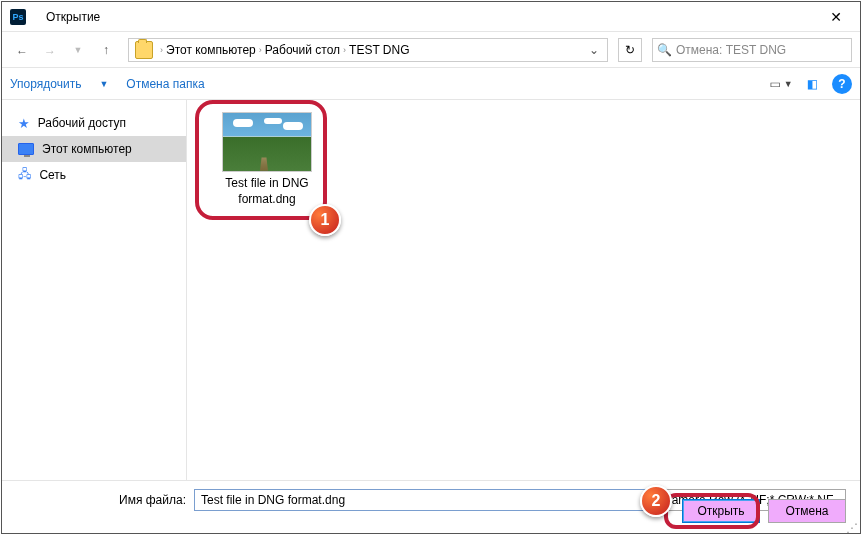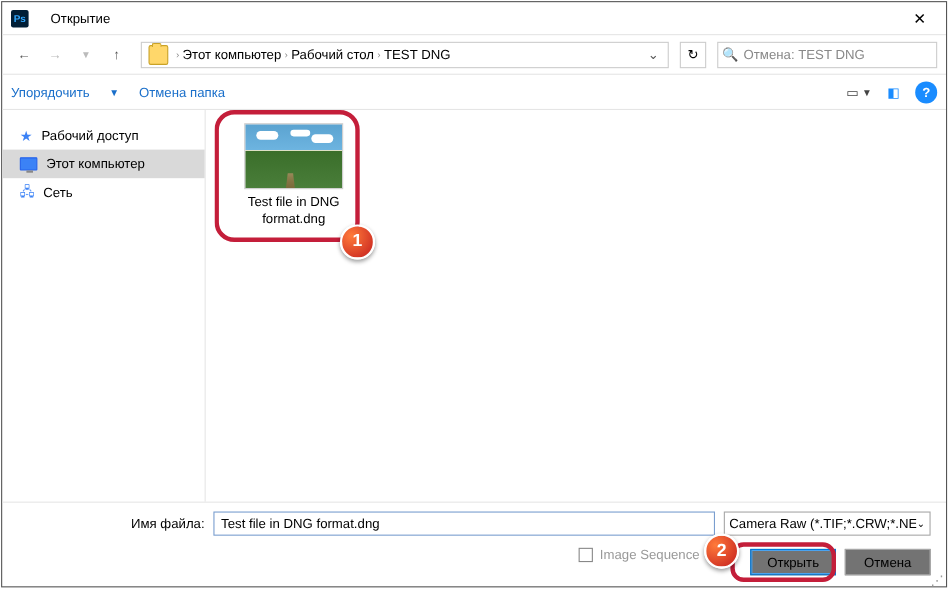--- a/index.html
+++ b/index.html
@@ -44,21 +44,21 @@
   .marker1{left:122px;top:104px;}
   .footer{border-top:1px solid #e5e5e5;padding:8px 14px 10px;display:flex;flex-direction:column;gap:10px;position:relative;}
   .fn-row{display:flex;align-items:center;gap:8px;}
   .fn-label{width:170px;text-align:right;}
   .fn-input{flex:1;height:22px;border:1px solid #7a9ecf;padding:0 6px;outline:none;}
   .ft-select{width:188px;height:22px;border:1px solid #a7a7a7;padding:0 4px;display:flex;align-items:center;justify-content:space-between;cursor:pointer;}
   .chk-row{display:flex;align-items:center;justify-content:flex-end;gap:6px;padding-right:210px;}
   .chk{width:13px;height:13px;border:1px solid #888;}
   .chk-label{color:#999;}
   .btn-row{display:flex;justify-content:flex-end;gap:8px;margin-top:-22px;}
-  .btn{min-width:78px;height:24px;border:1px solid #a7a7a7;background:#737373;display:flex;align-items:center;justify-content:center;cursor:pointer;}
+  .btn{min-width:78px;height:24px;border:1px solid #a7a7a7;background:#f0abfc;display:flex;align-items:center;justify-content:center;cursor:pointer;}
   .btn.primary{border:1px solid #0078d7;box-shadow:inset 0 0 0 1px #4aa3ef;}
   .btn-highlight{position:absolute;right:100px;bottom:4px;width:96px;height:36px;border:4px solid #c41e3a;border-radius:12px;}
   .marker2{right:188px;bottom:16px;}
   .resize{position:absolute;right:2px;bottom:2px;color:#999;font-size:12px;line-height:6px;}
 </style>
 </head>
 <body>
 
 <div class="window">
   <div class="titlebar">
@@ -136,24 +136,20 @@
 
   <div class="footer">
     <div class="fn-row">
       <div class="fn-label">Имя файла:</div>
       <input class="fn-input" value="Test file in DNG format.dng" style="">
       <div class="ft-select">
         <span style="white-space:nowrap;overflow:hidden;">Camera Raw (*.TIF;*.CRW;*.NEF</span>
         <span style="font-size:9px;">⌄</span>
       </div>
     </div>
-    <div class="chk-row">
-      <div class="chk"></div>
-      <div class="chk-label">Image Sequence</div>
-    </div>
     <div class="btn-row">
       <div class="btn primary">Открыть</div>
       <div class="btn">Отмена</div>
     </div>
     <div class="btn-highlight"></div>
     <div class="marker marker2" style="position:absolute;">2</div>
     <div class="resize">⋰</div>
   </div>
 </div>
 

